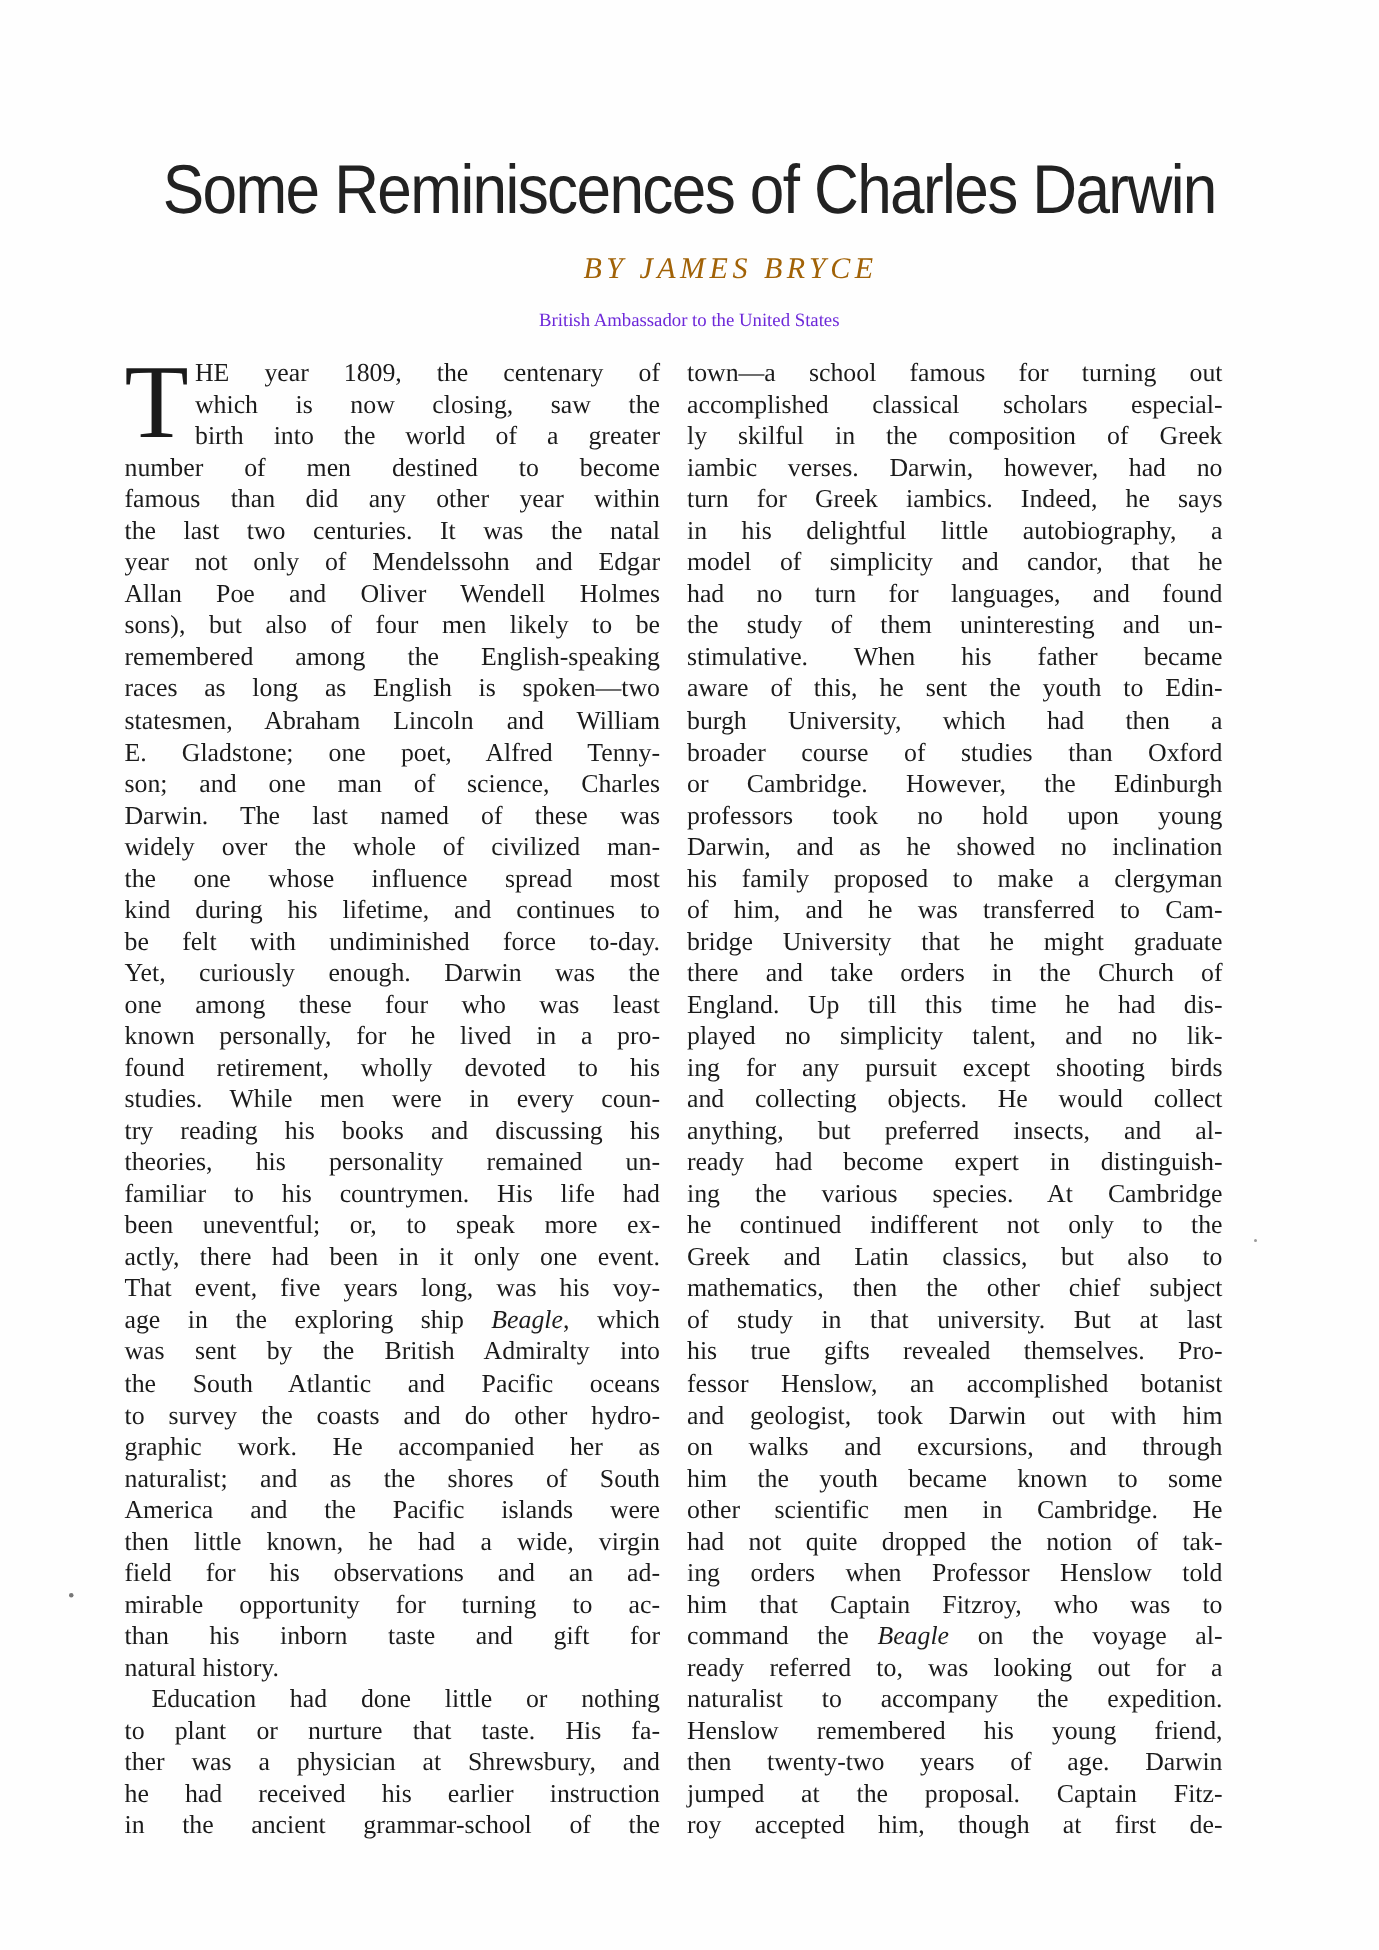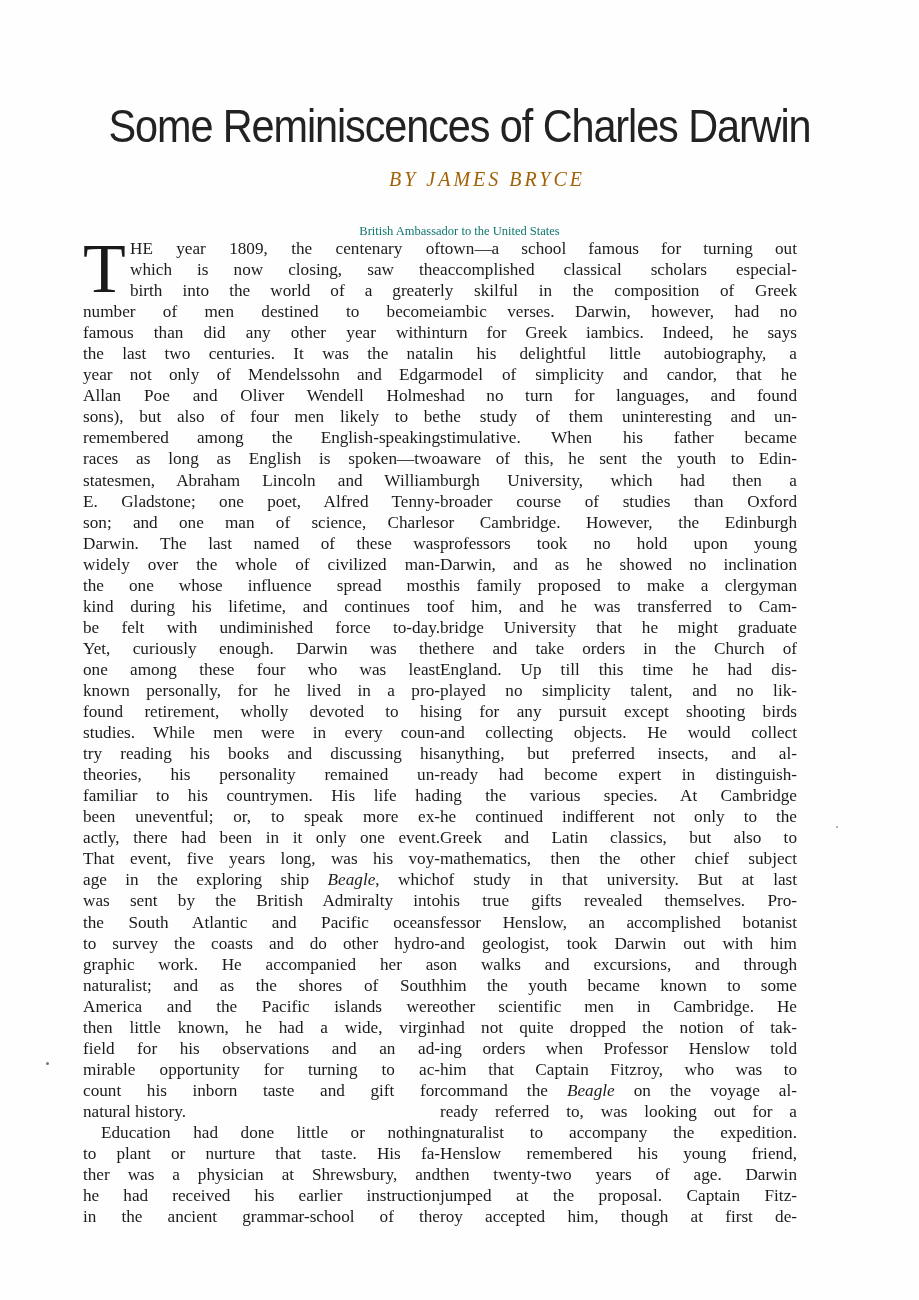--- a/index.html
+++ b/index.html
@@ -51,36 +51,35 @@
       padding-left: 46px;
     }
     .subtitle {
       position: absolute;
       left: 0;
       top: 205px;
       width: 919px;
       text-align: center;
       font-family: "Liberation Serif", "DejaVu Serif", serif;
       font-size: 12.5px;
-      color: #0f766e;
+      color: #6d28d9;
       line-height: 16px;
-      margin-top: 18px;
     }
     .column {
       position: absolute;
       top: 238px;
       width: 357px;
       font-family: "Liberation Serif", "DejaVu Serif", serif;
       font-size: 17.2px;
       line-height: 21.05px;
       color: #1b1b1b;
       text-align: justify;
     }
     .col-left { left: 83px; }
-    .col-right { left: 440px; }
+    .col-right { left: 458px; }
     .line {
       display: block;
       height: 21.05px;
       white-space: nowrap;
       text-align: justify;
       text-align-last: justify;
       overflow: visible;
     }
     .line.last {
       text-align-last: left;
@@ -154,21 +153,21 @@
       <span class="line">age in the exploring ship <em>Beagle</em>, which</span>
       <span class="line">was sent by the British Admiralty into</span>
       <span class="line">the South Atlantic and Pacific oceans</span>
       <span class="line">to survey the coasts and do other hydro-</span>
       <span class="line">graphic work. He accompanied her as</span>
       <span class="line">naturalist; and as the shores of South</span>
       <span class="line">America and the Pacific islands were</span>
       <span class="line">then little known, he had a wide, virgin</span>
       <span class="line">field for his observations and an ad-</span>
       <span class="line">mirable opportunity for turning to ac-</span>
-      <span class="line">count his inborn taste and gift for</span>
+      <span class="line">than his inborn taste and gift for</span>
       <span class="line last">natural history.</span>
       <span class="line indent">Education had done little or nothing</span>
       <span class="line">to plant or nurture that taste. His fa-</span>
       <span class="line">ther was a physician at Shrewsbury, and</span>
       <span class="line">he had received his earlier instruction</span>
       <span class="line">in the ancient grammar-school of the</span>
     </div>
 
   <div class="column col-right" id="col-right">
       <span class="line">town—a school famous for turning out</span>

